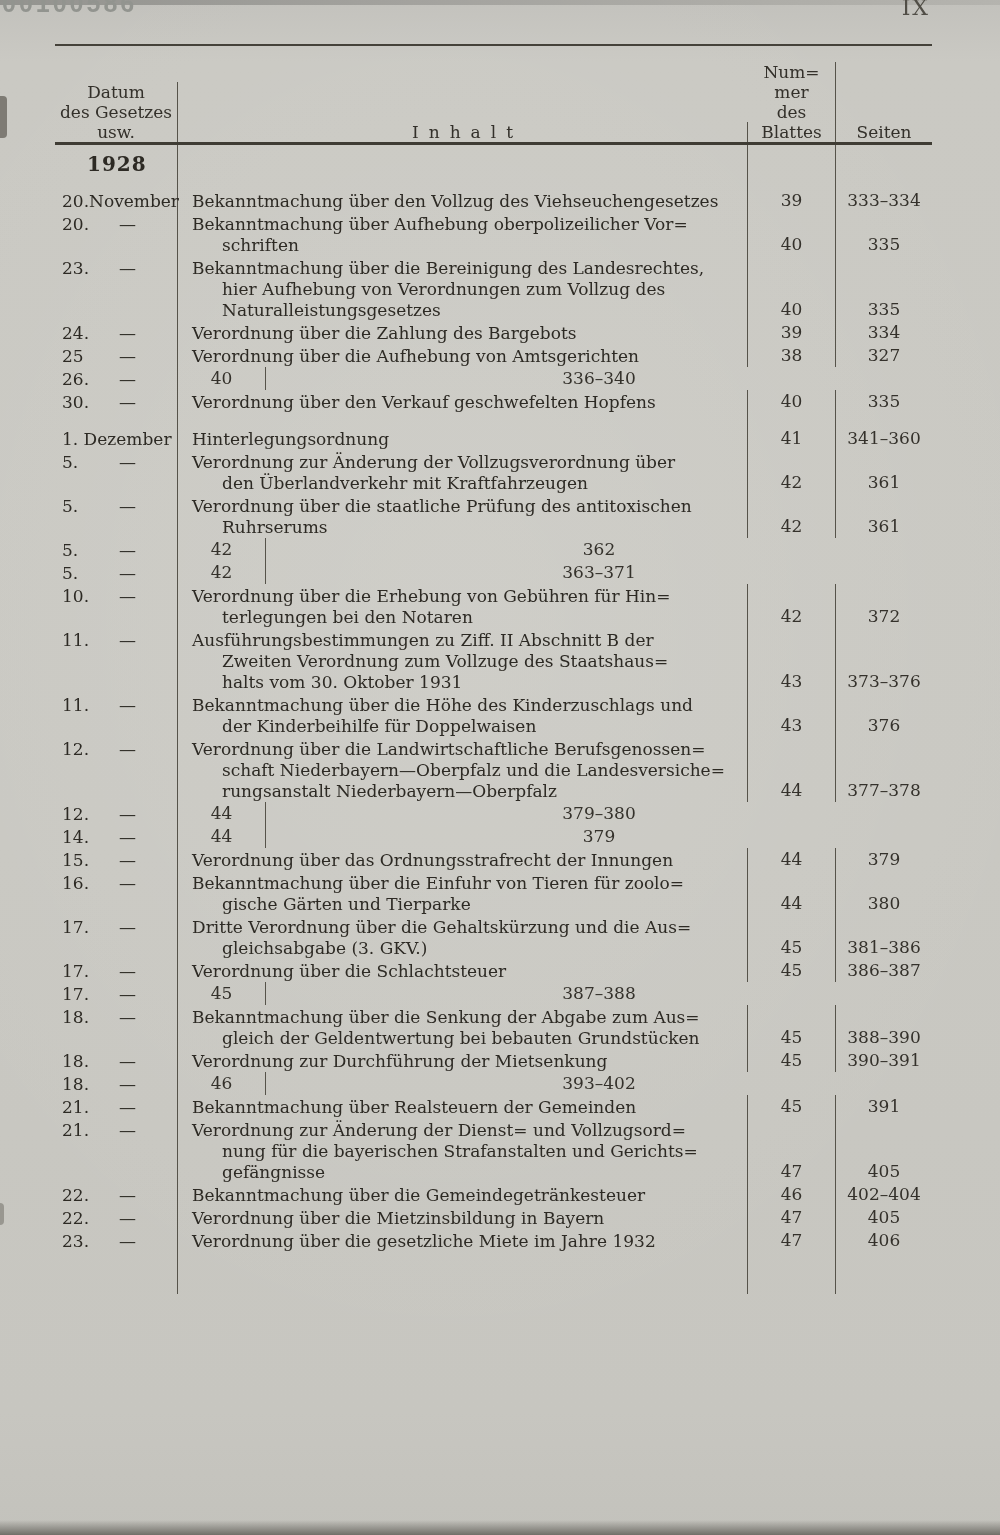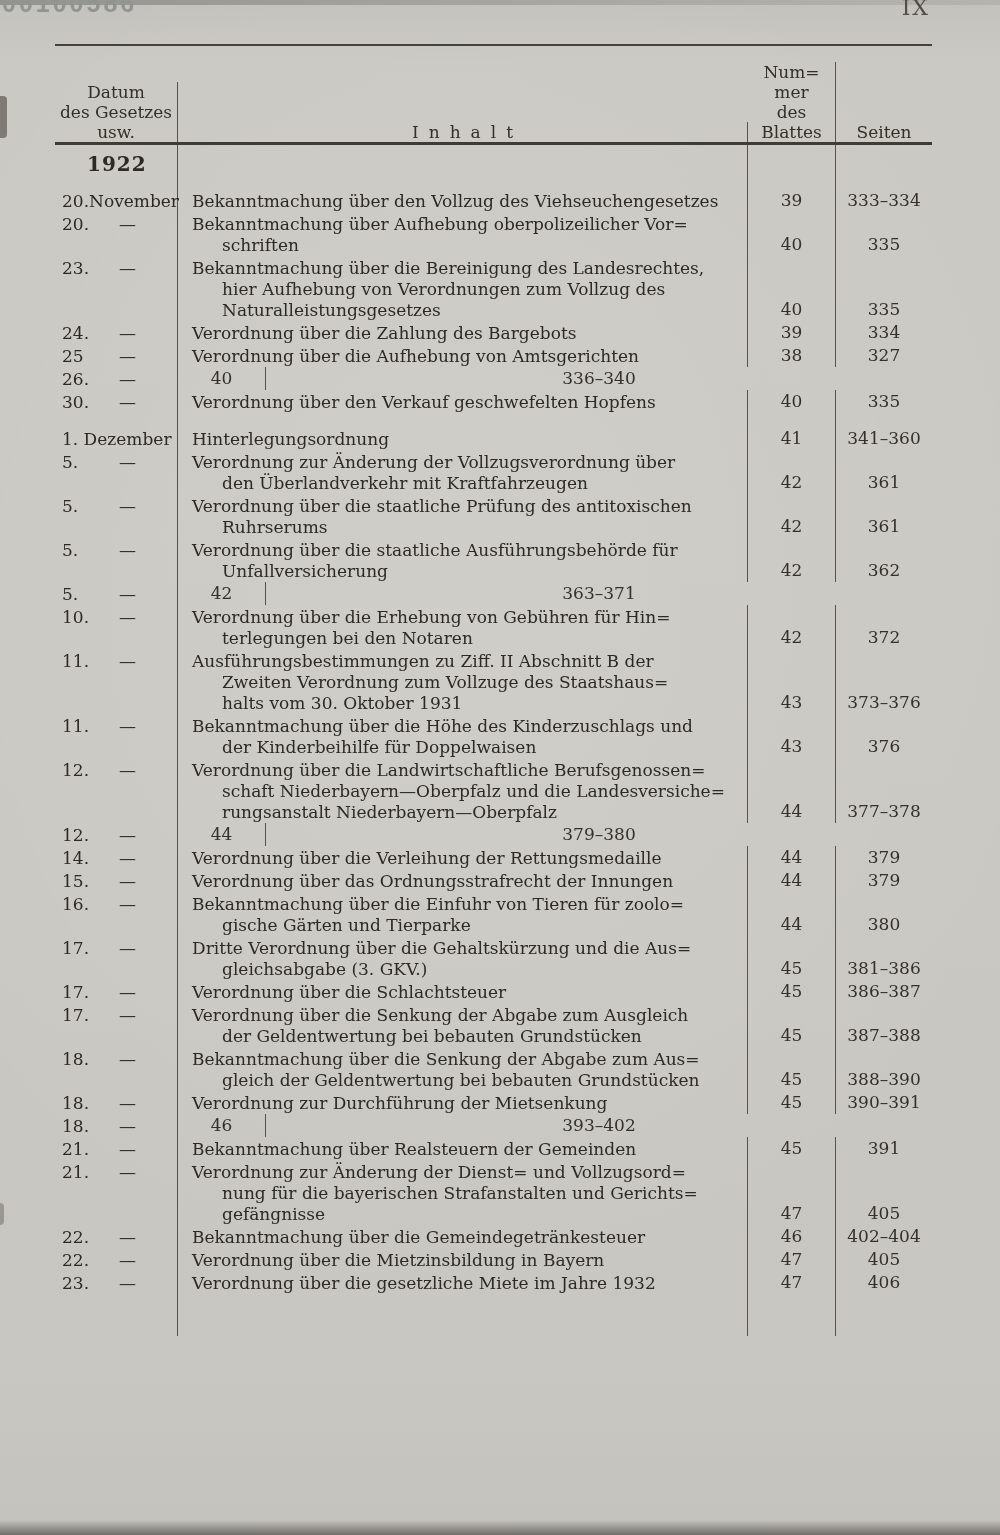--- a/index.html
+++ b/index.html
@@ -100,21 +100,21 @@
       <div class="hcell c-content"><span class="inhalt-label">Inhalt</span></div>
       <div class="hcell c-blatt">Num=
 mer
 des
 Blattes</div>
       <div class="hcell c-seiten">Seiten</div>
     </div>
 
     <div class="tbody">
       <div class="row yrow">
-        <div class="cell c-date"><span class="year">1922</span></div>
+        <div class="cell c-date"><span class="year">1928</span></div>
         <div class="cell c-content"></div>
         <div class="cell c-blatt"></div>
         <div class="cell c-seiten"></div>
       </div>
 
       <div id="rows">
   <div class="row">
     <div class="c-date">
       <span class="day">20.November</span>
       <span class="dash"></span>
@@ -274,24 +274,20 @@
     <div class="c-seiten">
       <span class="num">361</span>
     </div>
   </div>
 
   <div class="row">
     <div class="c-date">
       <span class="day">5.</span>
       <span class="dash">—</span>
     </div>
-    <div class="c-content">
-      <div class="txt">Verordnung über die staatliche Ausführungsbehörde für
-Unfallversicherung</div>
-    </div>
     <div class="c-blatt">
       <span class="num">42</span>
     </div>
     <div class="c-seiten">
       <span class="num">362</span>
     </div>
   </div>
 
   <div class="row">
     <div class="c-date">
@@ -387,23 +383,20 @@
     <div class="c-seiten">
       <span class="num">379–380</span>
     </div>
   </div>
 
   <div class="row">
     <div class="c-date">
       <span class="day">14.</span>
       <span class="dash">—</span>
     </div>
-    <div class="c-content">
-      <div class="txt">Verordnung über die Verleihung der Rettungsmedaille</div>
-    </div>
     <div class="c-blatt">
       <span class="num">44</span>
     </div>
     <div class="c-seiten">
       <span class="num">379</span>
     </div>
   </div>
 
   <div class="row">
     <div class="c-date">
@@ -468,24 +461,20 @@
     </div>
     <div class="c-seiten">
       <span class="num">386–387</span>
     </div>
   </div>
 
   <div class="row">
     <div class="c-date">
       <span class="day">17.</span>
       <span class="dash">—</span>
-    </div>
-    <div class="c-content">
-      <div class="txt">Verordnung über die Senkung der Abgabe zum Ausgleich
-der Geldentwertung bei bebauten Grundstücken</div>
     </div>
     <div class="c-blatt">
       <span class="num">45</span>
     </div>
     <div class="c-seiten">
       <span class="num">387–388</span>
     </div>
   </div>
 
   <div class="row">

